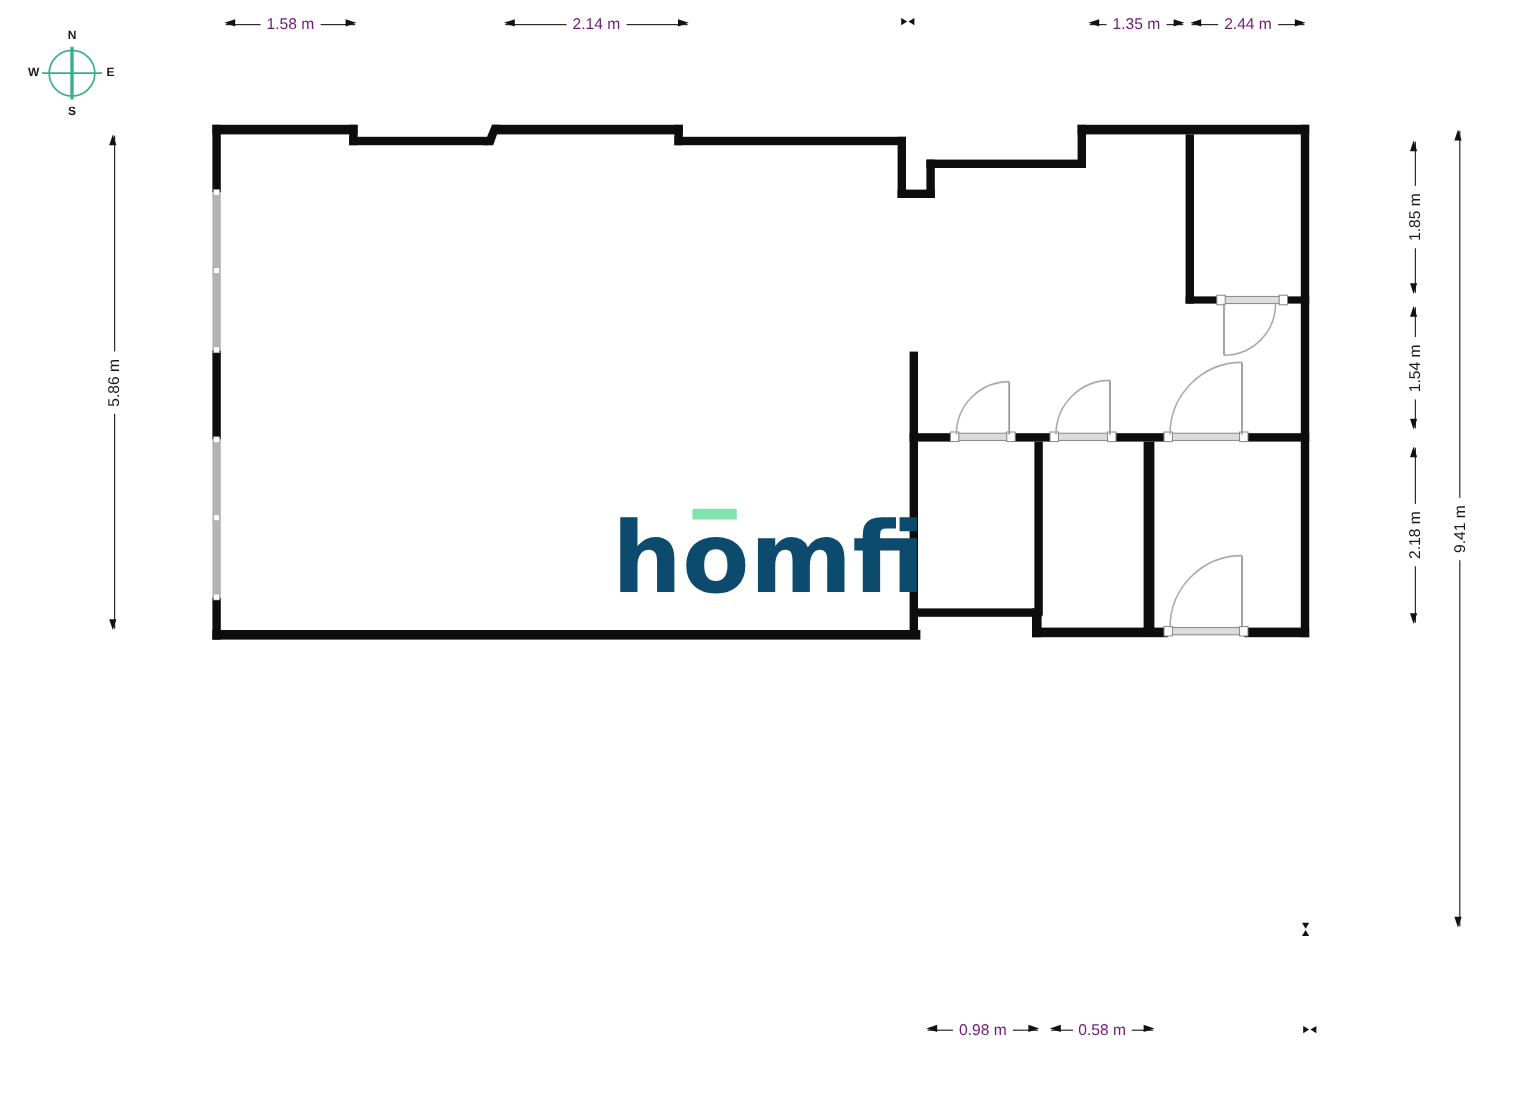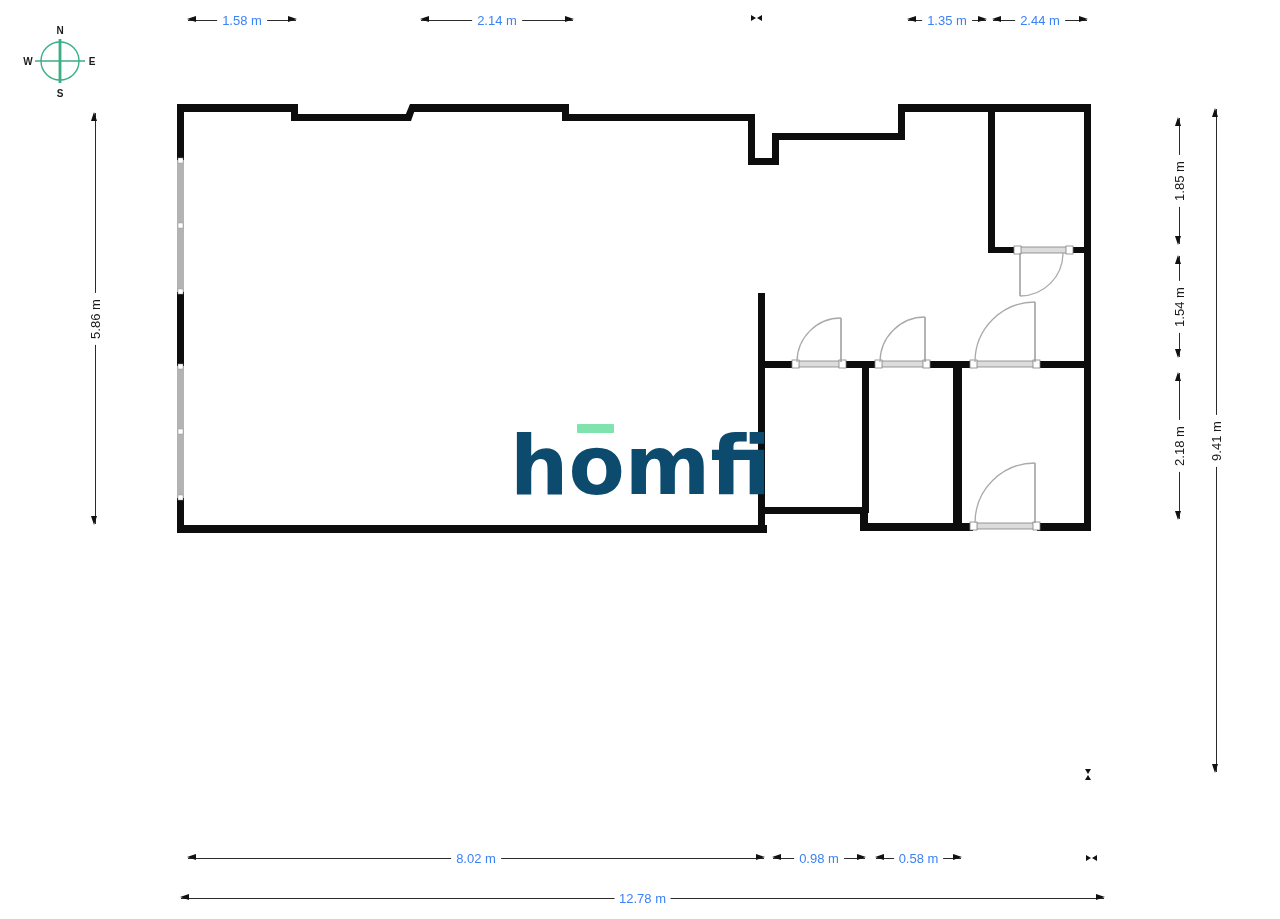--- a/index.html
+++ b/index.html
@@ -9,21 +9,21 @@
   .compass-svg{position:absolute;left:15px;top:18px;}
 
   
   .dimh{position:absolute;height:14px;}
   .dimh .dl{position:absolute;left:1px;right:1px;top:6.5px;height:1px;background:#2b2b2b;}
   .dimh .aL{position:absolute;left:0;top:3px;width:0;height:0;
             border-top:3.5px solid transparent;border-bottom:3.5px solid transparent;border-right:9px solid #111;}
   .dimh .aR{position:absolute;right:0;top:3px;width:0;height:0;
             border-top:3.5px solid transparent;border-bottom:3.5px solid transparent;border-left:9px solid #111;}
   .dimh .lb{position:absolute;left:50%;top:7px;transform:translate(-50%,-50%);
-            background:#fff;padding:0 5px;font-size:13px;color:#3b82f6;white-space:nowrap;
+            background:#fff;padding:0 5px;font-size:13px;color:#701a75;white-space:nowrap;
             font-style:normal;font-weight:normal;}
   .dimv{position:absolute;width:14px;}
   .dimv .dl{position:absolute;top:1px;bottom:1px;left:6.5px;width:1px;background:#2b2b2b;}
   .dimv .aT{position:absolute;top:0;left:3px;width:0;height:0;
             border-left:3.5px solid transparent;border-right:3.5px solid transparent;border-bottom:9px solid #111;}
   .dimv .aB{position:absolute;bottom:0;left:3px;width:0;height:0;
             border-left:3.5px solid transparent;border-right:3.5px solid transparent;border-top:9px solid #111;}
   .dimv .lb{position:absolute;top:50%;left:7px;transform:translate(-50%,-50%) rotate(-90deg);
             background:#fff;padding:0 6px;font-size:13px;color:#1a1a1a;white-space:nowrap;
             font-style:normal;font-weight:normal;}
@@ -199,39 +199,27 @@
     <b class="lb">2.18 m</b>
   </div>
   <div class="dimv" style="left:1209px;top:108px;height:665px">
     <i class="dl"></i>
     <i class="aT"></i>
     <i class="aB"></i>
     <b class="lb">9.41 m</b>
   </div>
   <div class="tinyv" style="left:1085px;top:769px"></div>
 
-  <div class="dimh" style="left:187px;top:851px;width:578px">
-    <i class="dl"></i>
-    <i class="aL"></i>
-    <i class="aR"></i>
-    <b class="lb">8.02 m</b>
-  </div>
   <div class="dimh" style="left:772px;top:851px;width:94px">
     <i class="dl"></i>
     <i class="aL"></i>
     <i class="aR"></i>
     <b class="lb">0.98 m</b>
   </div>
   <div class="dimh" style="left:875px;top:851px;width:87px">
     <i class="dl"></i>
     <i class="aL"></i>
     <i class="aR"></i>
     <b class="lb">0.58 m</b>
   </div>
   <div class="tinyh" style="left:1086px;top:855px"></div>
-  <div class="dimh" style="left:180px;top:891px;width:925px">
-    <i class="dl"></i>
-    <i class="aL"></i>
-    <i class="aR"></i>
-    <b class="lb">12.78 m</b>
-  </div>
 
 </div>
 
 </body></html>

